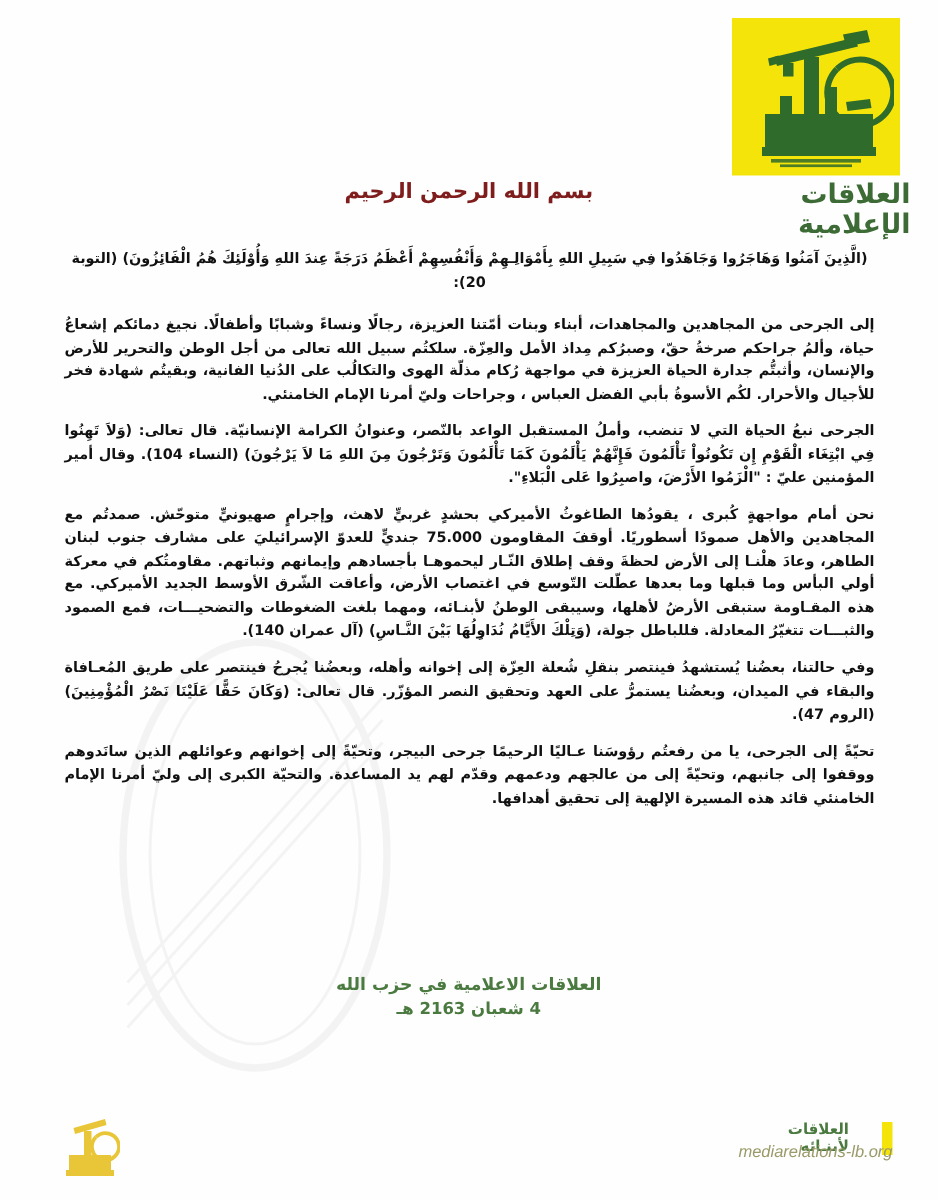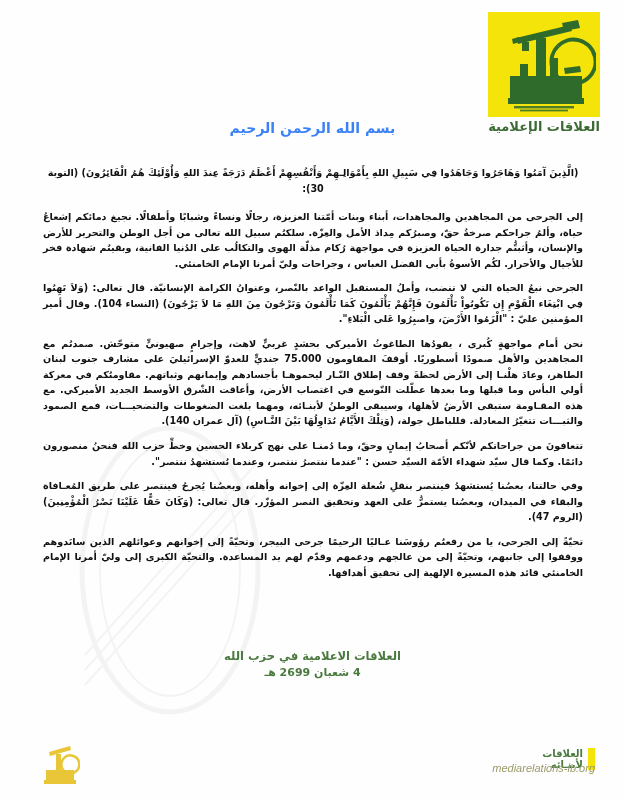--- a/index.html
+++ b/index.html
@@ -53,38 +53,38 @@
     background: #F5E40A;
     display: flex;
     align-items: center;
     justify-content: center;
   }
   .logo-caption {
     position: absolute;
     right: 18px;
     top: 108px;
     width: 126px;
-    text-align: center;
+    text-align: right;
     color: #3d6b35;
-    font-size: 13px;
+    font-size: 18px;
     font-weight: bold;
     letter-spacing: -0.2px;
     line-height: 1.1;
   }
 
   
   .bism {
     position: absolute;
     top: 120px;
     left: 0;
     width: 625px;
     text-align: center;
     font-size: 14px;
     font-weight: bold;
-    color: #3b82f6;
+    color: #7f1d1d;
     z-index: 3;
   }
   .subject-line {
     position: absolute;
     top: 141px;
     left: 0;
     width: 625px;
     text-align: center;
     font-size: 10.3px;
     font-weight: bold;
@@ -176,21 +176,21 @@
     bottom: 12px;
     width: 40px;
     height: 46px;
   }
   .brand-right {
     position: absolute;
     right: 30px;
     bottom: 30px;
     display: flex;
     align-items: flex-start;
-    gap: 5px;
+    gap: 22px;
     direction: rtl;
   }
   .brand-bar {
     width: 7px;
     height: 22px;
     background: #F5E40A;
   }
   .brand-text {
     color: #4a7a3f;
     font-size: 10px;
@@ -251,32 +251,31 @@
       </svg>
     </div>
 
     <div class="logo-caption">العلاقات الإعلامية</div>
   </div>
 
   <div class="bism">بسم الله الرحمن الرحيم</div>
 
 
   <div class="body-wrap">
-    <p class="para ayah first-ayah">(الَّذِينَ آمَنُوا وَهَاجَرُوا وَجَاهَدُوا فِي سَبِيلِ اللهِ بِأَمْوَالِـهِمْ وَأَنْفُسِهِمْ أَعْظَمُ دَرَجَةً عِندَ اللهِ وَأُوْلَئِكَ هُمُ الْفَائِزُونَ) (التوبة 30):</p>
+    <p class="para ayah first-ayah">(الَّذِينَ آمَنُوا وَهَاجَرُوا وَجَاهَدُوا فِي سَبِيلِ اللهِ بِأَمْوَالِـهِمْ وَأَنْفُسِهِمْ أَعْظَمُ دَرَجَةً عِندَ اللهِ وَأُوْلَئِكَ هُمُ الْفَائِزُونَ) (التوبة 20):</p>
     <p class="para">إلى الجرحى من المجاهدين والمجاهدات، أبناء وبنات أمّتنا العزيزة، رجالًا ونساءً وشبابًا وأطفالًا. نجيغ دمائكم إشعاعُ حياة، وألمُ جراحكم صرخةُ حقّ، وصبرُكم مِداذ الأمل والعِزّة. سلكتُم سبيل الله تعالى من أجل الوطن والتحرير للأرض والإنسان، وأثبتُّم جدارة الحياة العزيزة في مواجهة رُكام مذلّة الهوى والتكالُب على الدُنيا الفانية، وبقيتُم شهادة فخر للأجيال والأحرار. لكُم الأسوةُ بأبي الفضل العباس ، وجراحات وليّ أمرنا الإمام الخامنئي.</p>
     <p class="para">الجرحى نبعُ الحياة التي لا تنضب، وأملُ المستقبل الواعد بالنّصر، وعنوانُ الكرامة الإنسانيّة. قال تعالى: (وَلاَ تَهِنُوا فِي ابْتِغَاء الْقَوْمِ إِن تَكُونُواْ تَأْلَمُونَ فَإِنَّهُمْ يَأْلَمُونَ كَمَا تَأْلَمُونَ وَتَرْجُونَ مِنَ اللهِ مَا لاَ يَرْجُونَ) (النساء 104). وقال أمير المؤمنين عليّ : "الْزَمُوا الأَرْضَ، واصبِرُوا عَلى الْبَلاءِ".</p>
     <p class="para">نحن أمام مواجهةٍ كُبرى ، يقودُها الطاغوثُ الأميركي بحشدٍ غربيٍّ لاهث، وإجرامٍ صهيونيٍّ متوحّش. صمدتُم مع المجاهدين والأهل صمودًا أسطوريًا. أوقفَ المقاومون 75.000 جنديٍّ للعدوّ الإسرائيليَ على مشارف جنوب لبنان الطاهر، وعادَ هلْنـا إلى الأرض لحظةَ وقف إطلاق النّـار ليحموهـا بأجسادهم وإيمانهم وثباتهم. مقاومتُكم في معركة أولي البأس وما قبلها وما بعدها عطّلت التّوسع في اغتصاب الأرض، وأعاقت الشّرق الأوسط الجديد الأميركي. مع هذه المقـاومة ستبقى الأرضُ لأهلها، وسيبقى الوطنُ لأبنـائه، ومهما بلغت الضغوطات والتضحيـــات، فمع الصمود والثبـــات تتغيّرُ المعادلة. فللباطل جولة، (وَتِلْكَ الأَيَّامُ نُدَاوِلُهَا بَيْنَ النَّـاسِ) (آل عمران 140).</p>
-    <p class="para">تتعافونَ من جراحاتكم لأنّكم أصحابُ إيمانٍ وحقّ، وما دُمنـا على نهج كربلاء الحسين وخطِّ حزب الله فنحنُ منصورون دائمًا. وكما قال سيّد شهداء الأمّة السيّد حسن : "عندما ننتصرُ ننتصر، وعندما نُستشهدُ ننتصر".</p>
     <p class="para">وفي حالتنا، بعضُنا يُستشهدُ فينتصر بنقلِ شُعلة العِزّة إلى إخوانه وأهله، وبعضُنا يُجرحُ فينتصر على طريق المُعـافاة والبقاء في الميدان، وبعضُنا يستمرُّ على العهد وتحقيق النصر المؤزّر. قال تعالى: (وَكَانَ حَقًّا عَلَيْنَا نَصْرُ الْمُؤْمِنِينَ) (الروم 47).</p>
     <p class="para">تحيّةً إلى الجرحى، يا من رفعتُم رؤوسَنا عـاليًا الرحيمًا جرحى البيجر، وتحيّةً إلى إخوانهم وعوائلهم الذين سانَدوهم ووقفوا إلى جانبهم، وتحيّةً إلى من عالجهم ودعمهم وقدّم لهم يد المساعدة. والتحيّة الكبرى إلى وليّ أمرنا الإمام الخامنئي قائد هذه المسيرة الإلهية إلى تحقيق أهدافها.</p>
   </div>
 
   <div class="signature">
     <div class="sig-name">العلاقات الاعلامية في حزب الله</div>
-    <div class="sig-hijri">4 شعبان 2699 هـ</div>
+    <div class="sig-hijri">4 شعبان 2163 هـ</div>
   </div>
 
   <div class="footer">
 
     <svg class="footer-mini-logo" viewBox="0 0 40 46" aria-hidden="true">
       <g fill="#E8C637">
         <path d="M9 10 L30 4 L31 8 L10 14 Z"></path>
         <rect x="16" y="12" width="5" height="26"></rect>
         <path d="M6 28 L34 28 L34 38 L6 38 Z"></path>
         <path d="M4 38 L36 38 L36 42 L4 42 Z"></path>

